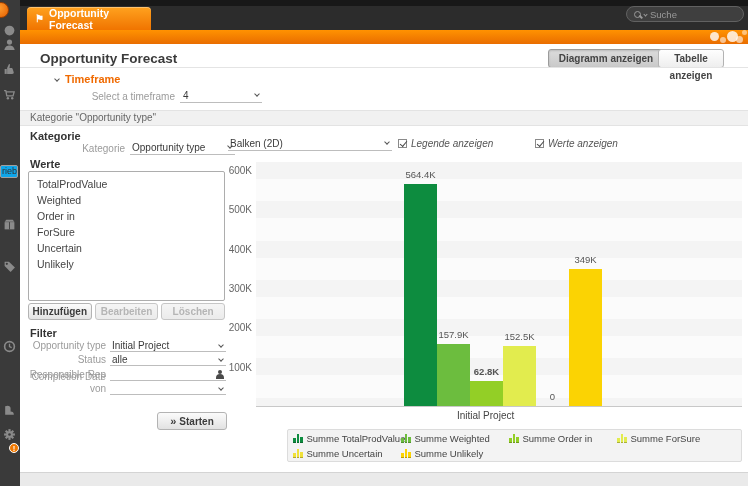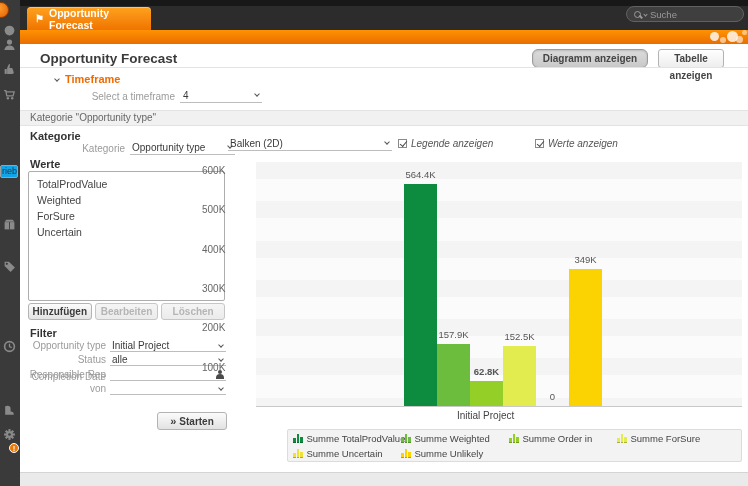--- a/index.html
+++ b/index.html
@@ -83,21 +83,21 @@
   
   .ct-ctl { position:absolute; left:208px; top:92px; width:164px; height:15px; border-bottom:1px solid #bdbdbd; }
   .ct-ctl .val { position:absolute; left:2px; top:2px; }
   .cb-group { position:absolute; top:94px; display:flex; align-items:center; gap:4px; }
   .checkbox { width:9px; height:9px; border:1px solid #8a8a8a; background:#fff; position:relative; }
   .checkbox::after { content:""; position:absolute; left:1px; top:1px; width:6px; height:3px;
     border-left:1.6px solid #4a4a4a; border-bottom:1.6px solid #4a4a4a; transform:rotate(-50deg); }
   .cb-label { color:#555;font-style:italic; }
   
   .yaxis { position:absolute; left:194px; top:118px; width:38px; height:245px; }
-  .yaxis .tick { position:absolute; right:12px; width:38px; text-align:left; color:#666; font-size:10px; }
+  .yaxis .tick { position:absolute; right:0; width:38px; text-align:right; color:#666; font-size:10px; }
   .plot { position:absolute; left:236px; top:118px; width:486px; height:245px;
     background:repeating-linear-gradient(to bottom,#f4f4f4 0 17px,#fbfbfb 17px 39.3px);
     border-bottom:1px solid #c8c8c8; }
   .bar { position:absolute; bottom:0; width:33px; }
   .bar-label { position:absolute; font-size:9.5px; color:#555; transform:translateX(-50%); white-space:nowrap; }
   .x-label { position:absolute; left:437px; top:366px; color:#444; font-size:10px; }
   
   .legend { position:absolute; left:267px; top:385px; width:455px; height:33px; background:#f3f3f3; border:1px solid #dcdcdc; border-radius:2px;
     display:grid; grid-template-columns:108px 108px 108px 1fr; align-content:center; row-gap:2px; padding:2px 5px; }
   .lg-item { display:flex; align-items:center; gap:4px; height:13px; }
@@ -179,21 +179,21 @@
             <circle cx="6" cy="6" r="3" fill="#8a8a8a"></circle>
             <circle cx="6" cy="6" r="1.2" fill="#3a3a3a"></circle>
           </svg></div>
       </div>
     <div class="badge">!</div>
     <div class="tooltip">rieb</div>
   </div>
 
   <div class="content">
     <div class="page-title">Opportunity Forecast</div>
-    <div class="toggle-btn active" style="left:512px; width:116px;border-radius:6px;">Diagramm anzeigen</div>
+    <div class="toggle-btn active" style="left:528px; width:116px;">Diagramm anzeigen</div>
     <div class="toggle-btn" style="left:638px; width:66px;">Tabelle anzeigen</div>
     <div class="hdr-divider"></div>
 
     <div class="tf-head">
       <span class="chev"></span>
       <span class="lbl">Timeframe</span>
     </div>
     <div class="tf-label">Select a timeframe</div>
     <div class="tf-ctl">
       <span class="val">4</span>
@@ -206,22 +206,24 @@
     <div class="kat-label">Kategorie</div>
     <div class="kat-ctl">
       <span class="val">Opportunity type</span>
       <span class="chev ctl-chev"></span>
     </div>
 
     <div class="h-bold" style="left:10px; top:114px;">Werte</div>
     <div class="listbox" id="werte-list">
         <div class="item">TotalProdValue</div>
         <div class="item">Weighted</div>
+        <div class="item">Order in</div>
         <div class="item">ForSure</div>
         <div class="item">Uncertain</div>
+        <div class="item">Unlikely</div>
       </div>
     <div class="btn-row">
       <div class="sbtn">Hinzufügen</div>
       <div class="sbtn disabled">Bearbeiten</div>
       <div class="sbtn disabled">Löschen</div>
     </div>
 
     <div class="h-bold" style="left:10px; top:283px;">Filter</div>
     <div class="filter-rows" id="filter-rows">
         <div class="f-row">

